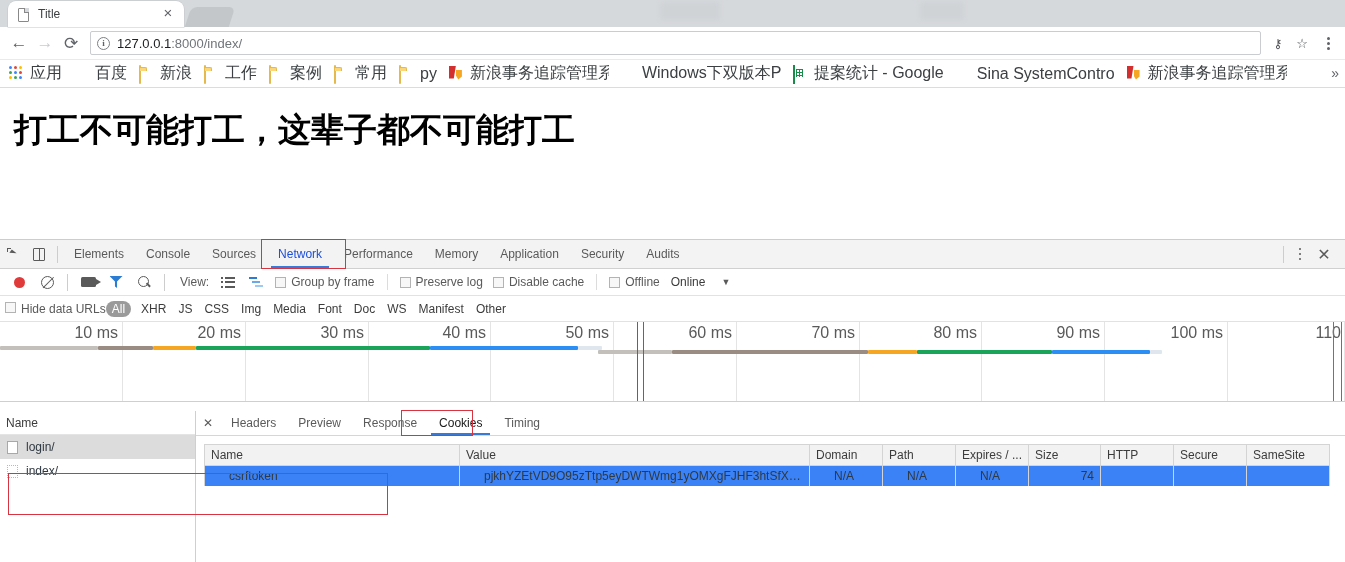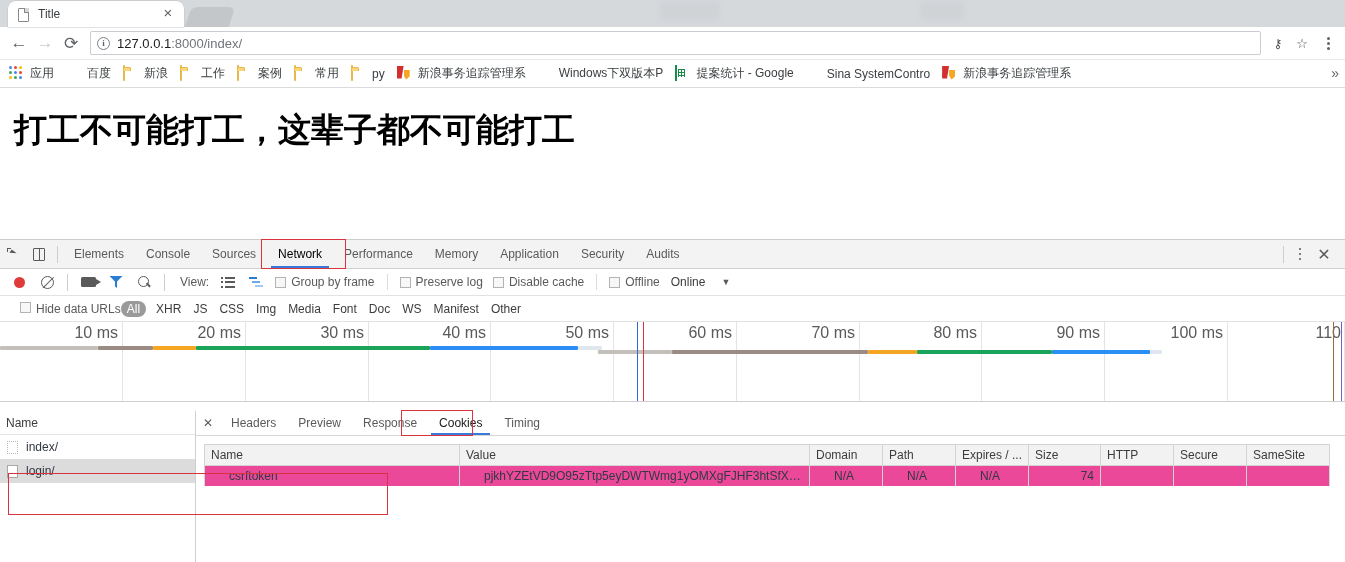--- a/index.html
+++ b/index.html
@@ -81,21 +81,21 @@
   .menu-dots i { width:3px; height:3px; background:#5f6368; border-radius:50%; display:block; }
 
   
   .bookmarks {
     height: 28px; background:#fff; display:flex; align-items:center;
     padding:0 4px; border-bottom:1px solid #dadce0; position:relative;
     overflow:hidden; white-space:nowrap;
   }
   .bm {
     display:flex; align-items:center; height:22px; padding:0 5px; margin-right:2px;
-    font-size:12px; color:#3c4043; cursor:pointer; flex:0 0 auto; max-width:170px;
+    font-size:16px; color:#3c4043; cursor:pointer; flex:0 0 auto; max-width:170px;
   }
   .bm-label { overflow:hidden; text-overflow:clip; white-space:nowrap; }
   .bm-ico { width:16px; height:16px; margin-right:5px; flex:0 0 16px; position:relative; }
   .apps-grid { display:grid; grid-template-columns:repeat(3,3px); grid-template-rows:repeat(3,3px);
                gap:2px; width:13px; }
   .apps-grid i { width:3px;height:3px;border-radius:50%; display:block; }
   .folder { width:14px;height:11px;background:#fbd77a;border:1px solid #e5b94e;border-radius:2px;
             margin-top:3px; }
   .folder::before{content:"";position:absolute;left:0;top:1px;width:6px;height:3px;
                   background:#fbd77a;border:1px solid #e5b94e;border-bottom:none;border-radius:2px 2px 0 0;}
@@ -138,21 +138,21 @@
   .ins-cursor{width:13px;height:13px;position:relative;}
   .ins-cursor::before{content:"";position:absolute;left:0;top:0;width:4px;height:1.4px;background:#5a5a5a;}
   .ins-cursor::after{content:"";position:absolute;left:0;top:0;width:1.4px;height:4px;background:#5a5a5a;}
   .ins-arrow{position:absolute;left:3px;top:3px;width:0;height:0;border-left:6px solid #5a5a5a;
              border-bottom:4px solid transparent;border-top:0;transform:rotate(37deg);}
   .dev-dock{width:12px;height:13px;border:1.4px solid #5a5a5a;border-radius:1px;position:relative;}
   .dev-dock::after{content:"";position:absolute;right:0;top:0;bottom:0;width:4px;border-left:1.4px solid #5a5a5a;}
   .dt-sep{width:1px;height:17px;background:#cdcdcd;margin:0 5px;}
   .dt-tab { padding:0 11px; height:28px; line-height:28px; cursor:pointer; color:#5a5a5a;
             position:relative; white-space:nowrap; }
-  .dt-tab.active { color:#000000; }
+  .dt-tab.active { color:#1d4ed8; }
   .dt-tab.active::after { content:""; position:absolute; left:4px; right:4px; bottom:0; height:2px;
                           background:#3879d9; }
   .annot { position:absolute; border:1.4px solid #d8343f; pointer-events:none; }
   .dt-right { margin-left:auto; display:flex; align-items:center; padding-right:8px; }
   .dt-vdots{width:22px;height:26px;display:flex;flex-direction:column;gap:2.5px;align-items:center;
             justify-content:center;cursor:pointer;}
   .dt-vdots i{width:2.6px;height:2.6px;background:#5a5a5a;border-radius:50%;display:block;}
   .dt-close{width:26px;height:26px;display:flex;align-items:center;justify-content:center;
             font-size:16px;color:#5a5a5a;cursor:pointer;}
 
@@ -188,21 +188,21 @@
   .tb-sel { color:#3c3c3c; margin-left:5px; }
   .caret-dn{margin-left:14px;color:#5a5a5a;font-size:9px;cursor:pointer;}
 
   
   .filter-row { height:26px; display:flex; align-items:center; border-bottom:1px solid #e2e2e2;
                 background:#fff; }
   .filter-input { width:163px; height:25px; border:none; border-right:1px solid #e2e2e2;
                   padding:0 7px; font-size:12px; color:#333; outline:none;
                   font-family:"Liberation Sans",sans-serif; background:transparent; }
   .filter-input::placeholder{color:#a0a0a0;}
-  .hidedata { display:flex; align-items:flex-start; color:#5a5a5a; margin-left:20px; cursor:pointer; }
+  .hidedata { display:flex; align-items:flex-start; color:#5a5a5a; margin-left:5px; cursor:pointer; }
   .ftype { padding:0 6px; color:#3c3c3c; cursor:pointer; }
   .ftype.all { background:#9a9a9a; color:#fff; border-radius:8px; padding:1px 6px; margin-right:4px; }
 
   
   .overview { height:80px; position:relative; border-bottom:1px solid #cfcfcf; background:#fff;
               overflow:hidden; }
   .ruler-lbl { position:absolute; top:2px; font-size:16px; color:#5a5a5a; transform:translateX(-100%);
                padding-right:4px; }
   .ruler-tick { position:absolute; top:0; bottom:0; width:1px; background:#e4e4e4; }
   .wfbar { position:absolute; height:4px; border-radius:1px; }
@@ -232,21 +232,21 @@
 
   .cookie-wrap { flex:1; padding:8px 0 0 8px; overflow:hidden; }
   table.cookies { width:1125px; border-collapse:collapse; font-size:12px; table-layout:fixed; }
   table.cookies th { background:#f2f2f2; border:1px solid #d4d4d4; border-top:1px solid #d4d4d4;
                      font-weight:normal; text-align:left; padding:3px 6px; color:#3c3c3c;
                      height:20px; white-space:nowrap; overflow:hidden; }
   table.cookies td { border-left:1px solid #d4d4d4; border-right:1px solid #d4d4d4;
                      padding:2px 6px; height:20px; color:#303942; white-space:nowrap;
                      overflow:hidden; text-overflow:ellipsis; }
   table.cookies tr.group td { font-weight:bold; background:#fff; }
-  table.cookies tr.alt td { background:#ec4899;padding-left:24px; }
+  table.cookies tr.alt td { background:#3b82f6;padding-left:24px; }
   td.num { text-align:right; }
   .bold { font-weight:bold; }
 </style>
 </head>
 <body>
 
 <div class="browser">
 
   <div class="tabstrip">
     <div class="tab">
@@ -498,27 +498,27 @@
       <div class="redline" style="left:637px;background:#2b6cd4"></div>
       <div class="redline" style="left:643px;background:#d8343f"></div>
       <div class="redline" style="left:1333px;background:#9a6a45"></div>
       <div class="redline" style="left:1341px;background:#7a5cc6"></div>
     </div>
 
     <div class="panes">
 
       <div class="req-pane">
         <div class="req-head">Name</div>
+        <div class="req-row selected">
+          <span class="doc-ico"></span>
+          <span>login/</span>
+        </div>
         <div class="req-row">
           <span class="doc-ico dotted"></span>
           <span>index/</span>
-        </div>
-        <div class="req-row selected">
-          <span class="doc-ico"></span>
-          <span>login/</span>
         </div>
       </div>
 
       <div class="detail-pane">
         <div class="detail-tabs">
           <div class="dclose">✕</div>
           <div class="dtab">Headers</div>
           <div class="dtab">Preview</div>
           <div class="dtab">Response</div>
           <div class="dtab active">Cookies</div>

